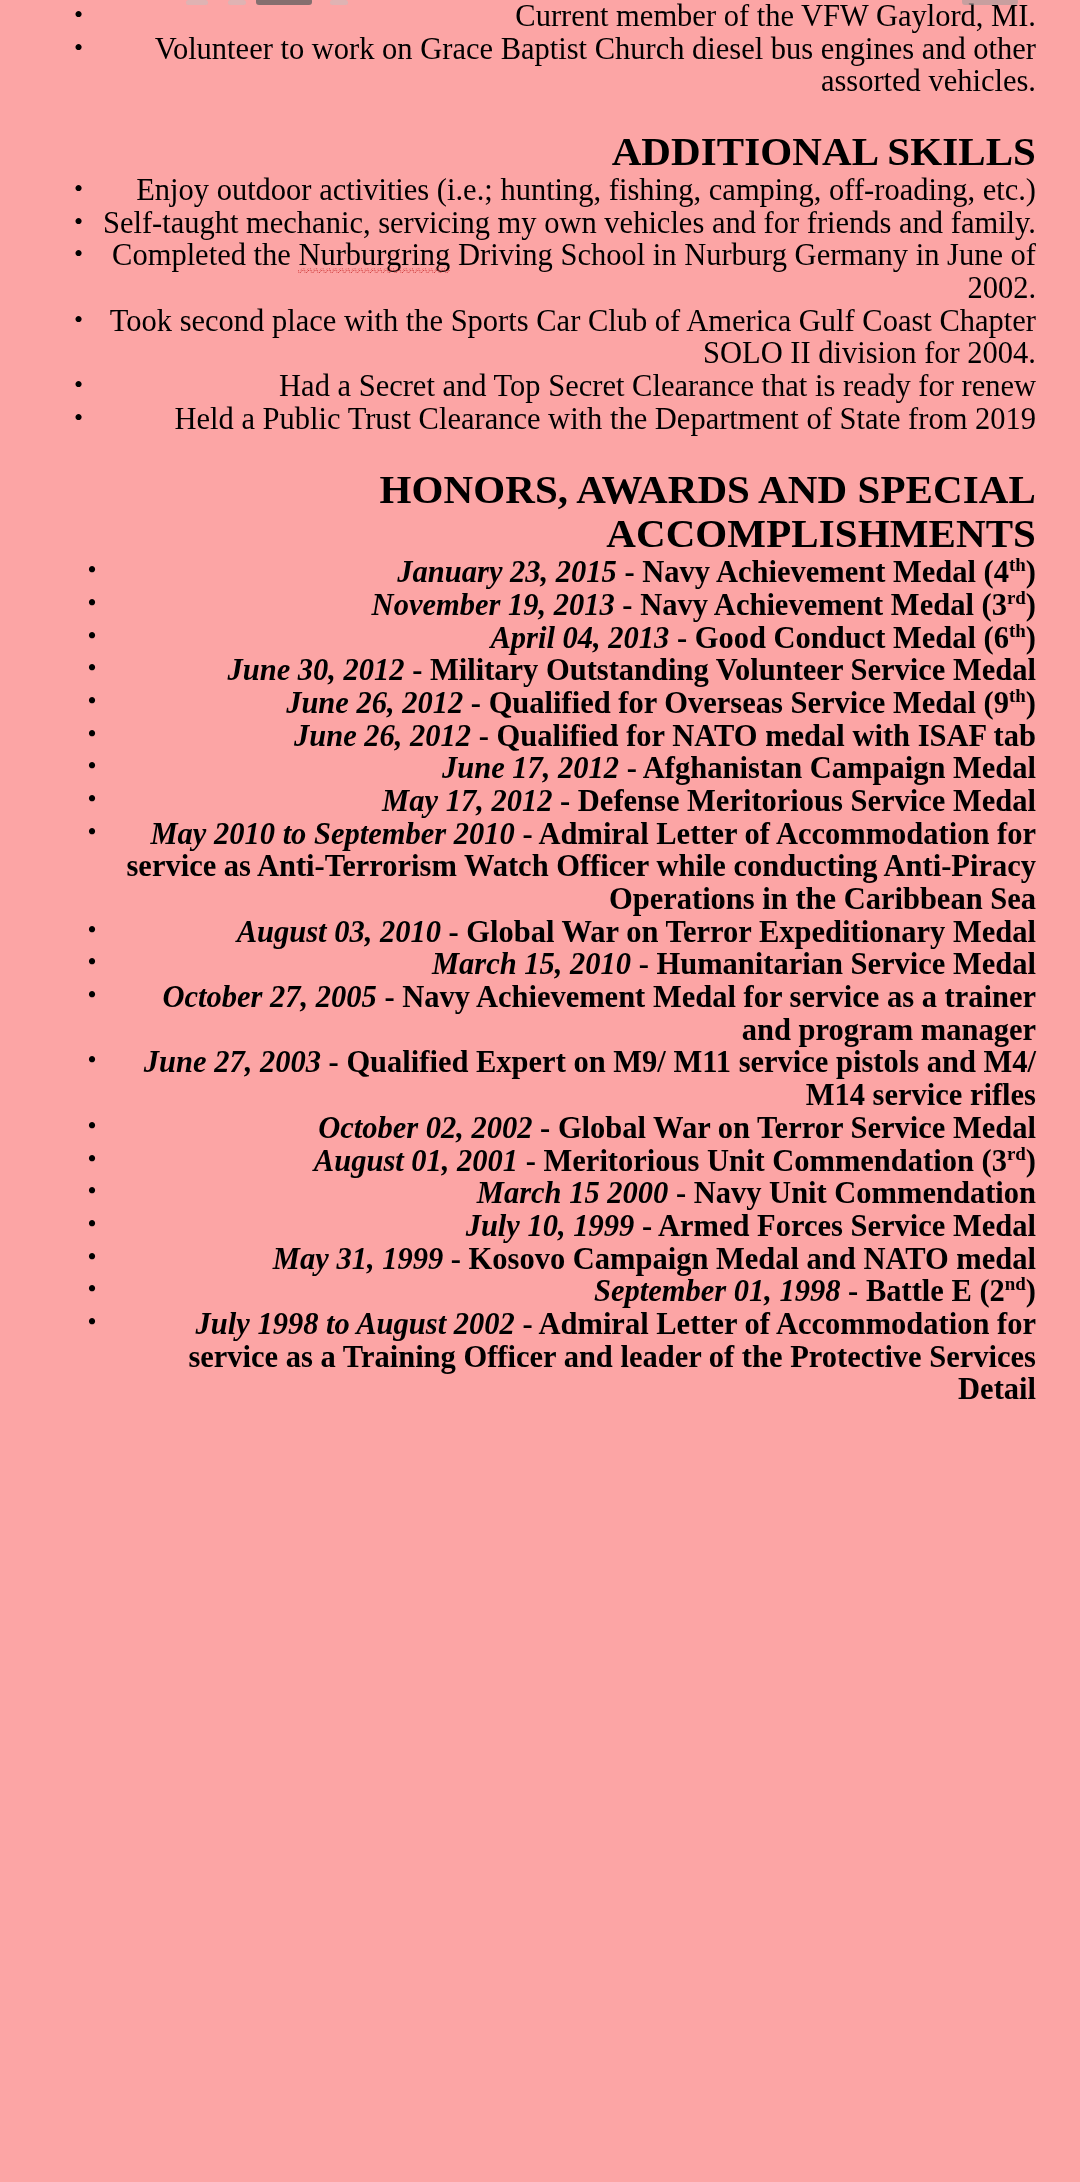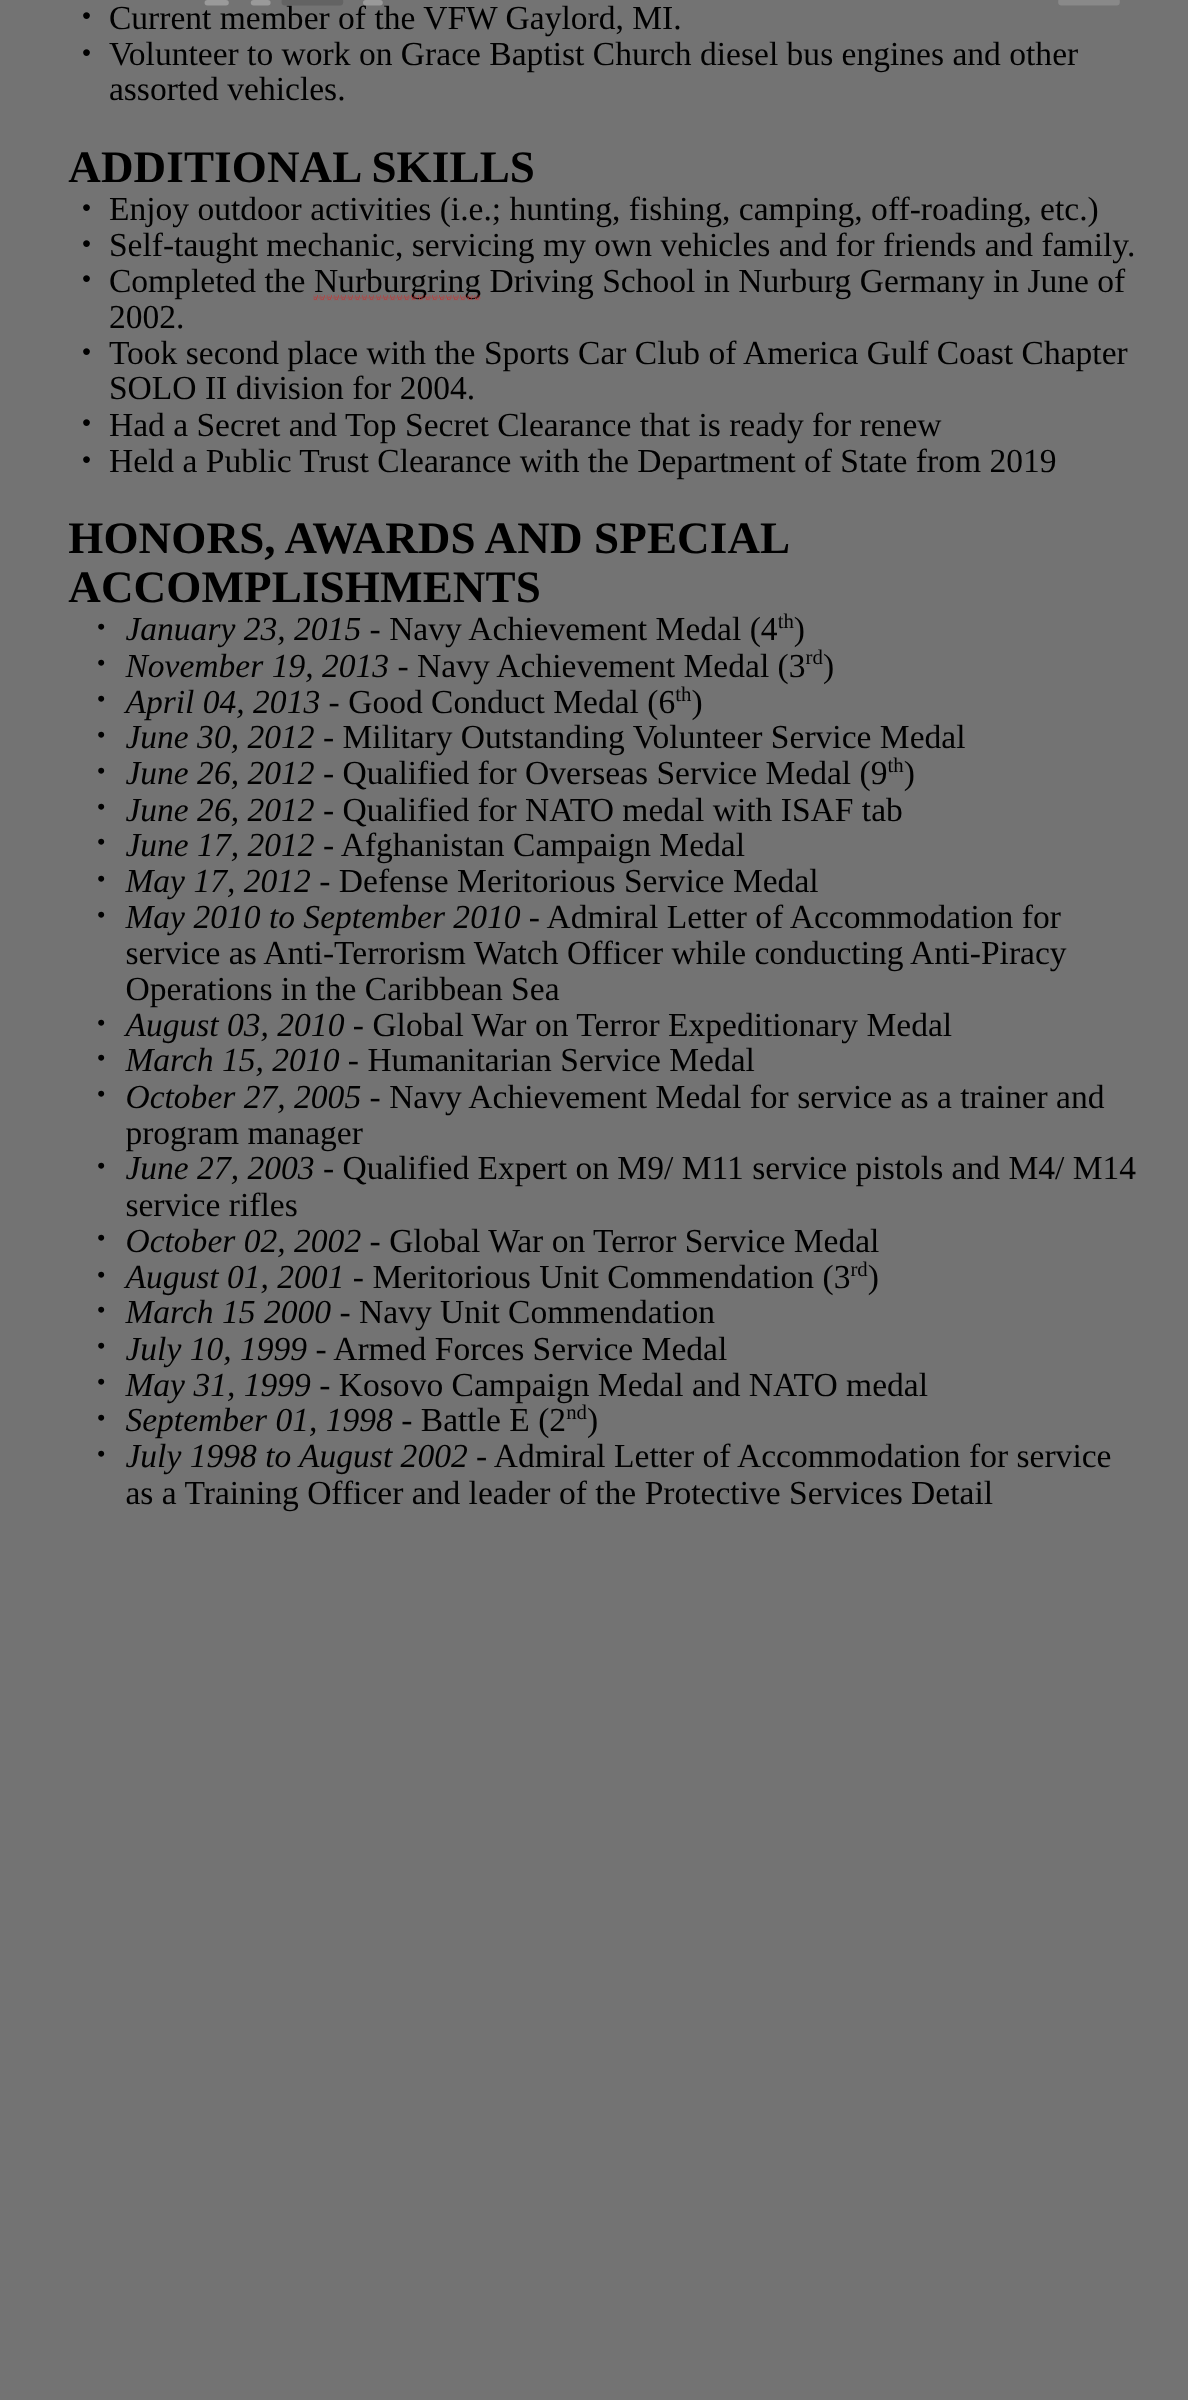--- a/index.html
+++ b/index.html
@@ -37,23 +37,24 @@
   }
   .chrome-bit.dark { background: #5d5d5d; opacity: 0.75; }
   .chrome-bit.pale { background: #c2c2c2; opacity: 0.5; }
 
   
   #page {
     position: absolute;
     top: 0; left: 0;
     width: 1080px;
     height: 2182px;
-    background: #737373;
+    background: #fca5a5;
     padding: 0;
     box-sizing: border-box;
+    text-align: right;
   }
 
   .doc-body {
     padding: 0 44px 0 62px;
     box-sizing: border-box;
     font-size: 30.5px;
     line-height: 1.063;
   }
 
   h2.section-heading {
@@ -85,20 +86,21 @@
   ul.bullets > li::before {
     content: "\2022";
     position: absolute;
     left: 12px;
     top: -1px;
     font-size: 26px;
     line-height: 1.2;
   }
   ul.bullets.honors > li {
     padding-left: 52px;
+    font-weight: bold;
   }
   ul.bullets.honors > li::before {
     left: 26px;
     font-size: 23px;
     top: 0px;
   }
 
   .date { font-style: italic; }
   sup {
     font-size: 0.62em;

